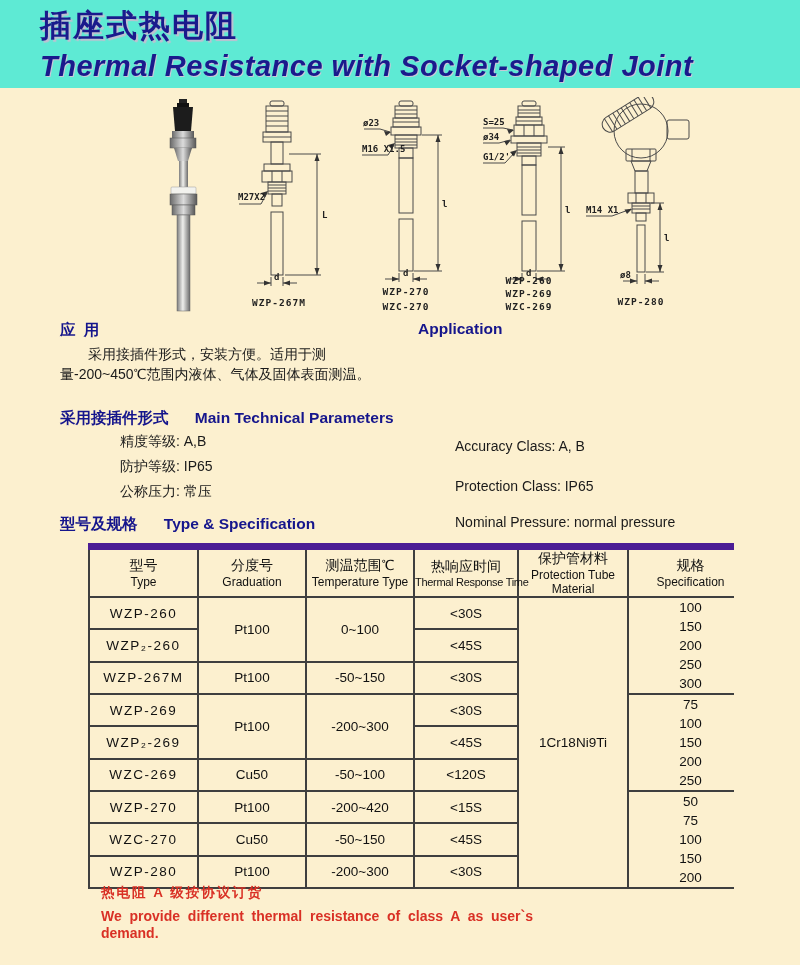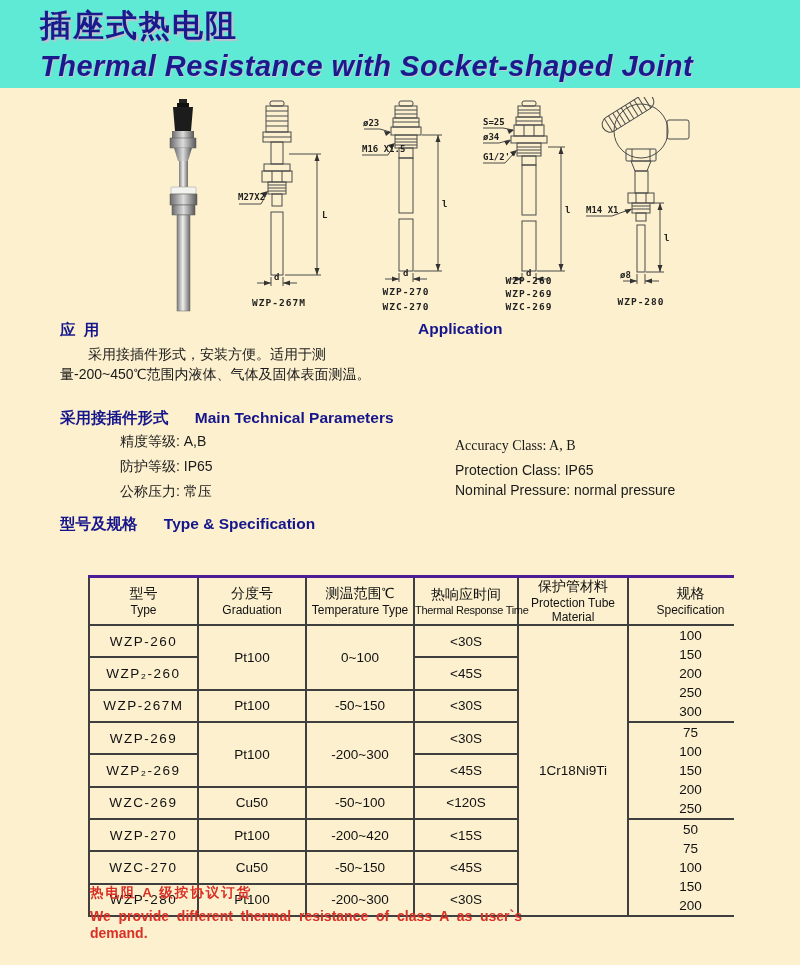--- a/index.html
+++ b/index.html
@@ -27,40 +27,39 @@
   .cap { font-size:9.5px; letter-spacing:1px; }
   
   .h-blue { position:absolute; color:#15158c; font-weight:bold; font-size:15.5px; }
   .body-txt { position:absolute; font-size:14px; line-height:20px; color:#1a1a1a; }
   .indent { text-indent:2em; }
   .param-line { margin:0 0 5px 0; }
   
   .spec-table {
     position:absolute; left:88px; top:543px; width:645px;
     border-collapse:collapse; table-layout:fixed;
-    border-top:3px solid #4c1d95;
-    margin-top:32px;
+    border-top:7px solid #4c1d95;
   }
   .spec-table th, .spec-table td {
     border-right:2px solid #3f3f3f; border-bottom:2px solid #3f3f3f;
     text-align:center; vertical-align:middle; padding:0;
   }
   .spec-table .no-r { border-right:none;padding-left:18px; }
   .spec-table .bl  { border-left:2px solid #3f3f3f; }
   .spec-table thead tr { height:46px; }
   .spec-table tbody tr { height:32px; }
   .spec-table th { font-weight:normal; color:#111; }
   .th-zh { font-size:14px; }
   .th-en { font-size:12px; }
   .th-en.tight { font-size:11px; white-space:nowrap; letter-spacing:-0.3px; }
   .spec-table td { font-size:13.5px; color:#111; }
   .c-type { letter-spacing:1.5px; font-size:13px; }
   .spec-vals { white-space:pre-line; line-height:19px; font-size:13px; }
   
-  .note { position:absolute; left:90px; top:884px; width:432px; color:#d93025; }
+  .note { position:absolute; left:101px; top:884px; width:432px; color:#d93025; }
   .note-zh { font-size:13.5px; font-weight:bold; letter-spacing:2px; margin-bottom:6px; }
   .note-en { font-size:14px; font-weight:bold; line-height:17px; text-align:justify; word-spacing:3px; }
 </style>
 </head>
 <body>
 
 <div class="page">
 
   <div class="title-block">
     <div class="title-zh">插座式热电阻</div>
@@ -310,22 +309,22 @@
   <div class="h-blue" style="left:60px; top:408px;">
     <span>采用接插件形式</span>
     <span style="margin-left:22px;">Main Technical Parameters</span>
   </div>
   <div class="body-txt" style="left:120px; top:431px;">
     <div class="param-line">精度等级: A,B</div>
     <div class="param-line">防护等级: IP65</div>
     <div class="param-line">公称压力: 常压</div>
   </div>
   <div class="body-txt" style="left:455px; top:436px;">
-    <div class="param-line" style="margin-bottom:4px;font-family:Liberation Serif, serif;">Accuracy Class: A, B</div>
-    <div class="param-line" style="margin-bottom:0;">Protection Class: IP65</div>
+    <div class="param-line" style="margin-bottom:20px;">Accuracy Class: A, B</div>
+    <div class="param-line" style="margin-bottom:16px;">Protection Class: IP65</div>
     <div class="param-line">Nominal Pressure: normal pressure</div>
   </div>
 
   <div class="h-blue" style="left:60px; top:514px;">
     <span>型号及规格</span>
     <span style="margin-left:22px;">Type &amp; Specification</span>
   </div>
 
   <table class="spec-table">
     <colgroup>

